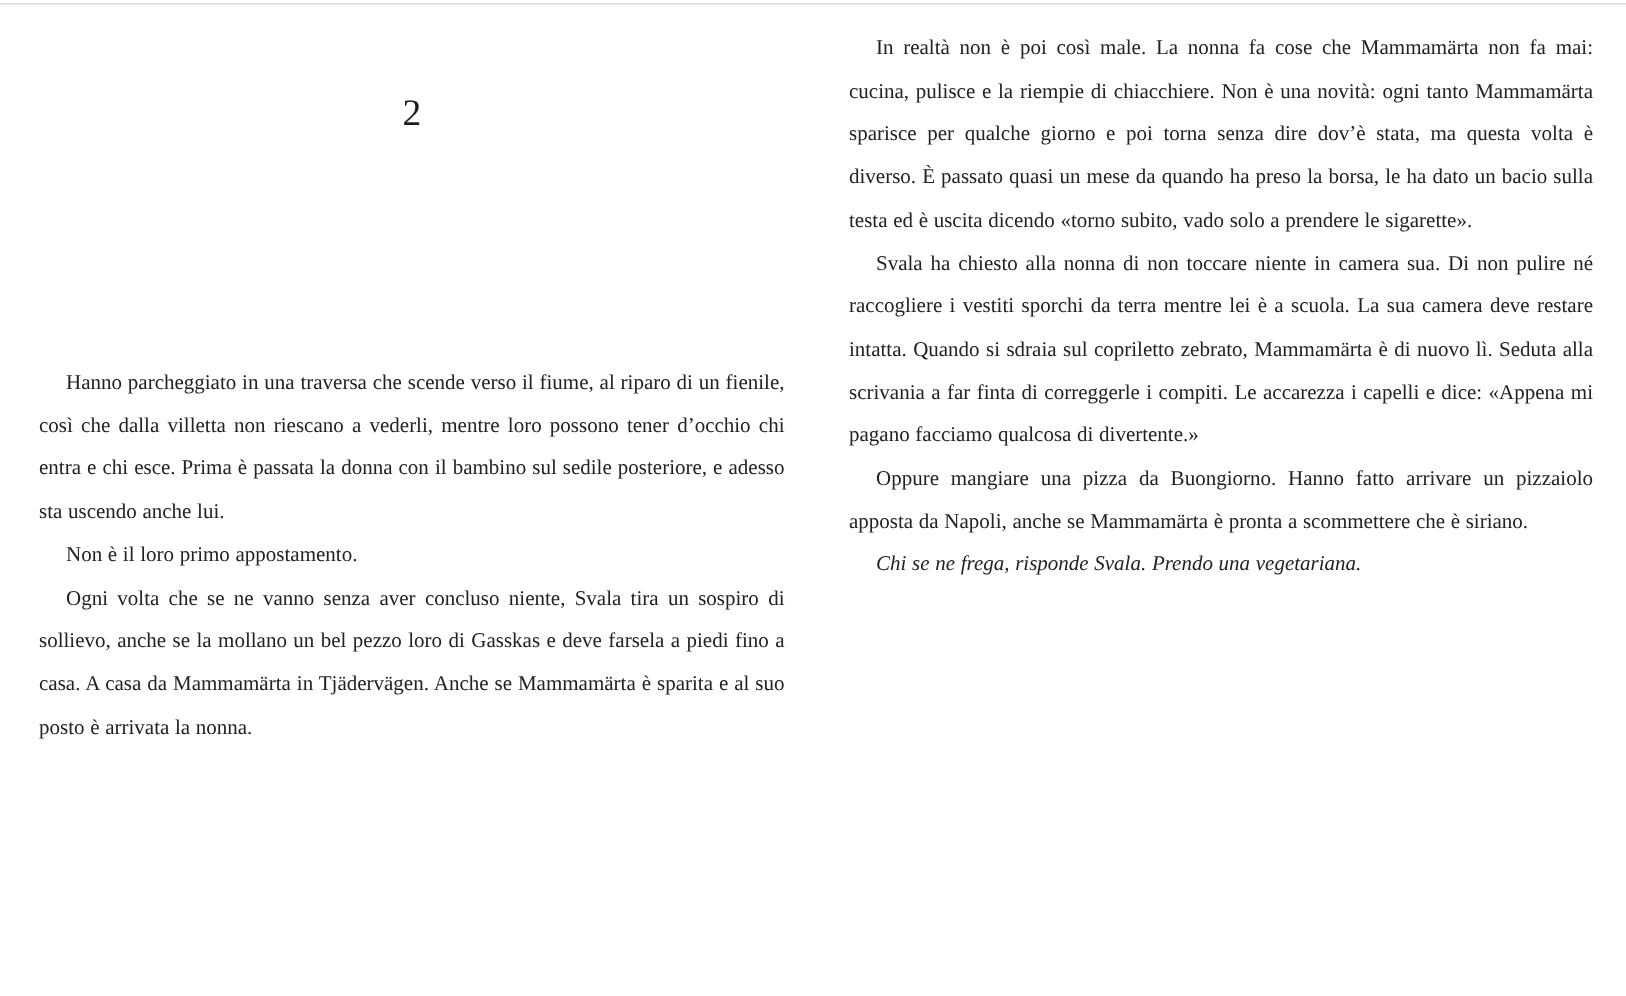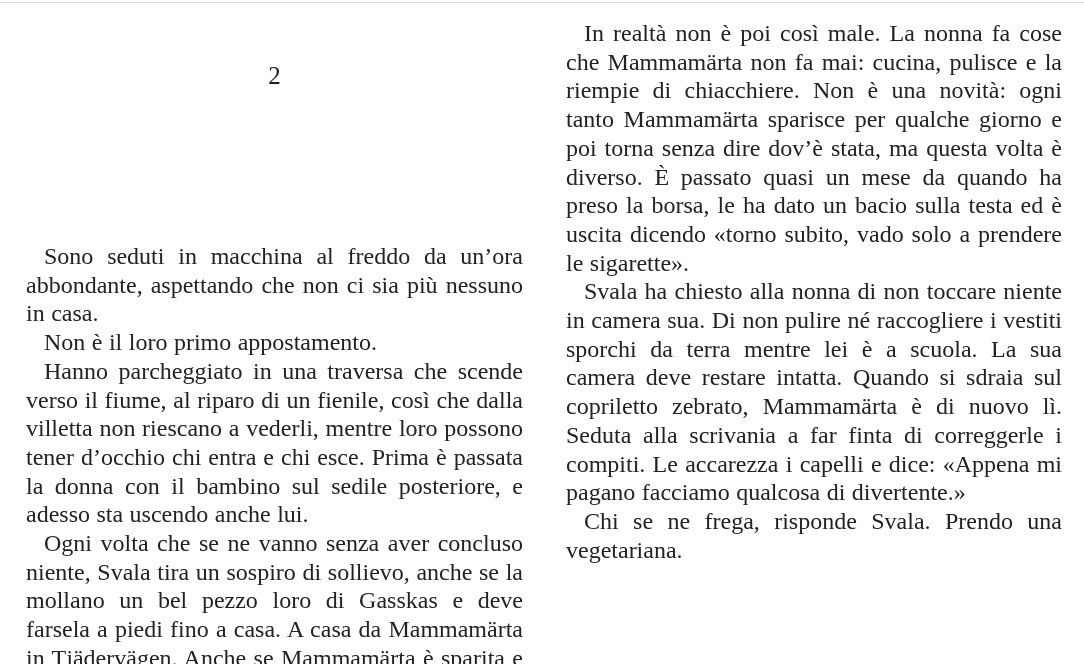--- a/index.html
+++ b/index.html
@@ -29,21 +29,21 @@
     left: 26px;
     top: 62px;
     width: 497px;
     text-align: center;
     font-size: 25px;
     line-height: 28.7px;
     color: #1d1d1d;
   }
   .page-body {
     position: absolute;
-    font-size: 24px;
+    font-size: 14px;
     line-height: 28.7px;
     text-align: justify;
     text-justify: inter-word;
     hyphens: none;
     -webkit-hyphens: none;
     word-spacing: 0.02em;
   }
   .page-body.left {
     left: 26px;
     top: 242px;
@@ -53,37 +53,38 @@
     left: 566px;
     top: 19px;
     width: 496px;
   }
   .page-body p {
     margin: 0;
     padding: 0;
     text-indent: 18px;
   }
   .page-body p.italic {
+    font-style: italic;
   }
 </style>
 </head>
 <body>
 
 <div class="spread">
 
   <div class="top-rule"></div>
 
   <div class="chapter-number">2</div>
 
   <section class="page-body left">
-    <p>Sono seduti in macchina al freddo da un’ora abbondante, aspettando che non ci sia più nessuno in casa.</p>
+    <p>Hanno parcheggiato in una traversa che scende verso il fiume, al riparo di un fienile, così che dalla villetta non riescano a vederli, mentre loro possono tener d’occhio chi entra e chi esce. Prima è passata la donna con il bambino sul sedile posteriore, e adesso sta uscendo anche lui.</p>
     <p>Non è il loro primo appostamento.</p>
-    <p>Hanno parcheggiato in una traversa che scende verso il fiume, al riparo di un fienile, così che dalla villetta non riescano a vederli, mentre loro possono tener d’occhio chi entra e chi esce. Prima è passata la donna con il bambino sul sedile posteriore, e adesso sta uscendo anche lui.</p>
     <p>Ogni volta che se ne vanno senza aver concluso niente, Svala tira un sospiro di sollievo, anche se la mollano un bel pezzo loro di Gasskas e deve farsela a piedi fino a casa. A casa da Mammamärta in Tjädervägen. Anche se Mammamärta è sparita e al suo posto è arrivata la nonna.</p>
   </section>
 
   <section class="page-body right">
     <p>In realtà non è poi così male. La nonna fa cose che Mammamärta non fa mai: cucina, pulisce e la riempie di chiacchiere. Non è una novità: ogni tanto Mammamärta sparisce per qualche giorno e poi torna senza dire dov’è stata, ma questa volta è diverso. È passato quasi un mese da quando ha preso la borsa, le ha dato un bacio sulla testa ed è uscita dicendo «torno subito, vado solo a prendere le sigarette».</p>
     <p>Svala ha chiesto alla nonna di non toccare niente in camera sua. Di non pulire né raccogliere i vestiti sporchi da terra mentre lei è a scuola. La sua camera deve restare intatta. Quando si sdraia sul copriletto zebrato, Mammamärta è di nuovo lì. Seduta alla scrivania a far finta di correggerle i compiti. Le accarezza i capelli e dice: «Appena mi pagano facciamo qualcosa di divertente.»</p>
+    <p>Oppure mangiare una pizza da Buongiorno. Hanno fatto arrivare un pizzaiolo apposta da Napoli, anche se Mammamärta è pronta a scommettere che è siriano.</p>
     <p class="italic">Chi se ne frega, risponde Svala. Prendo una vegetariana.</p>
   </section>
 
 </div>
 
 </body></html>

